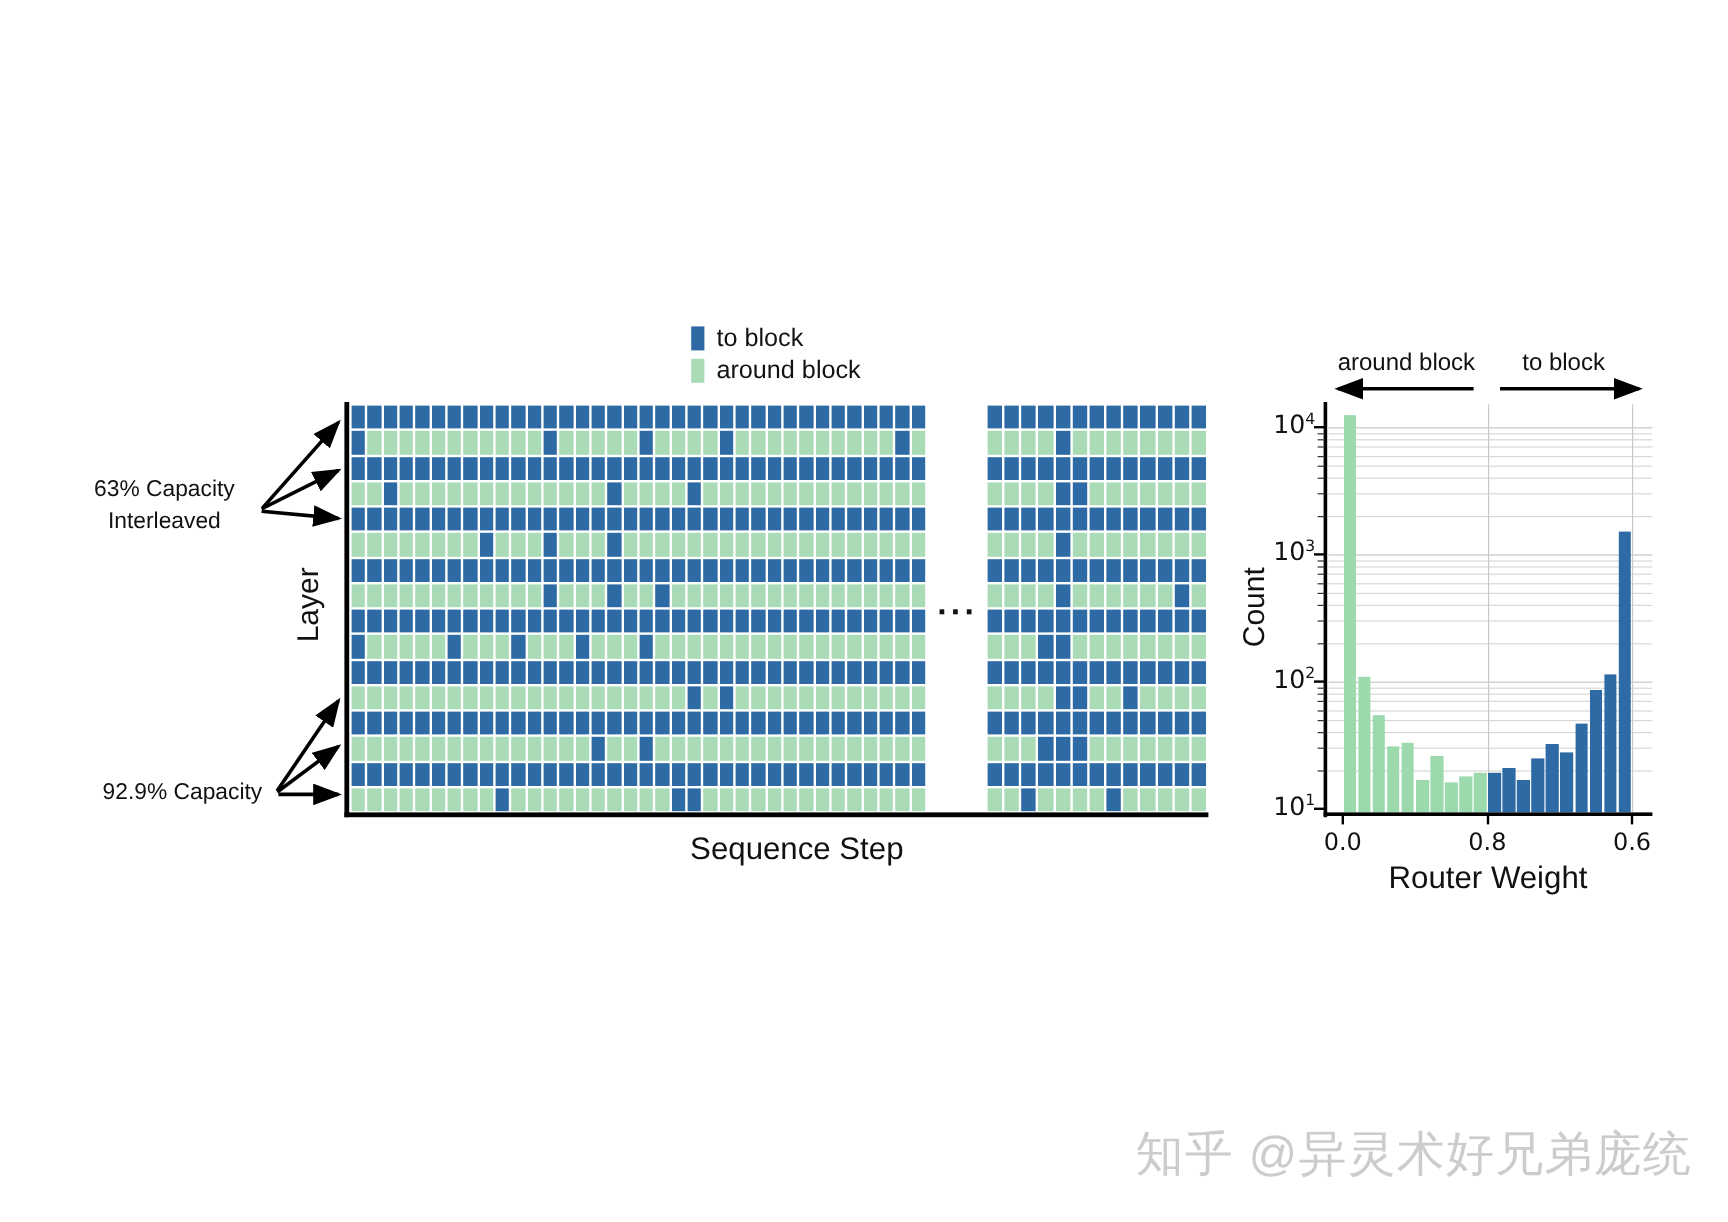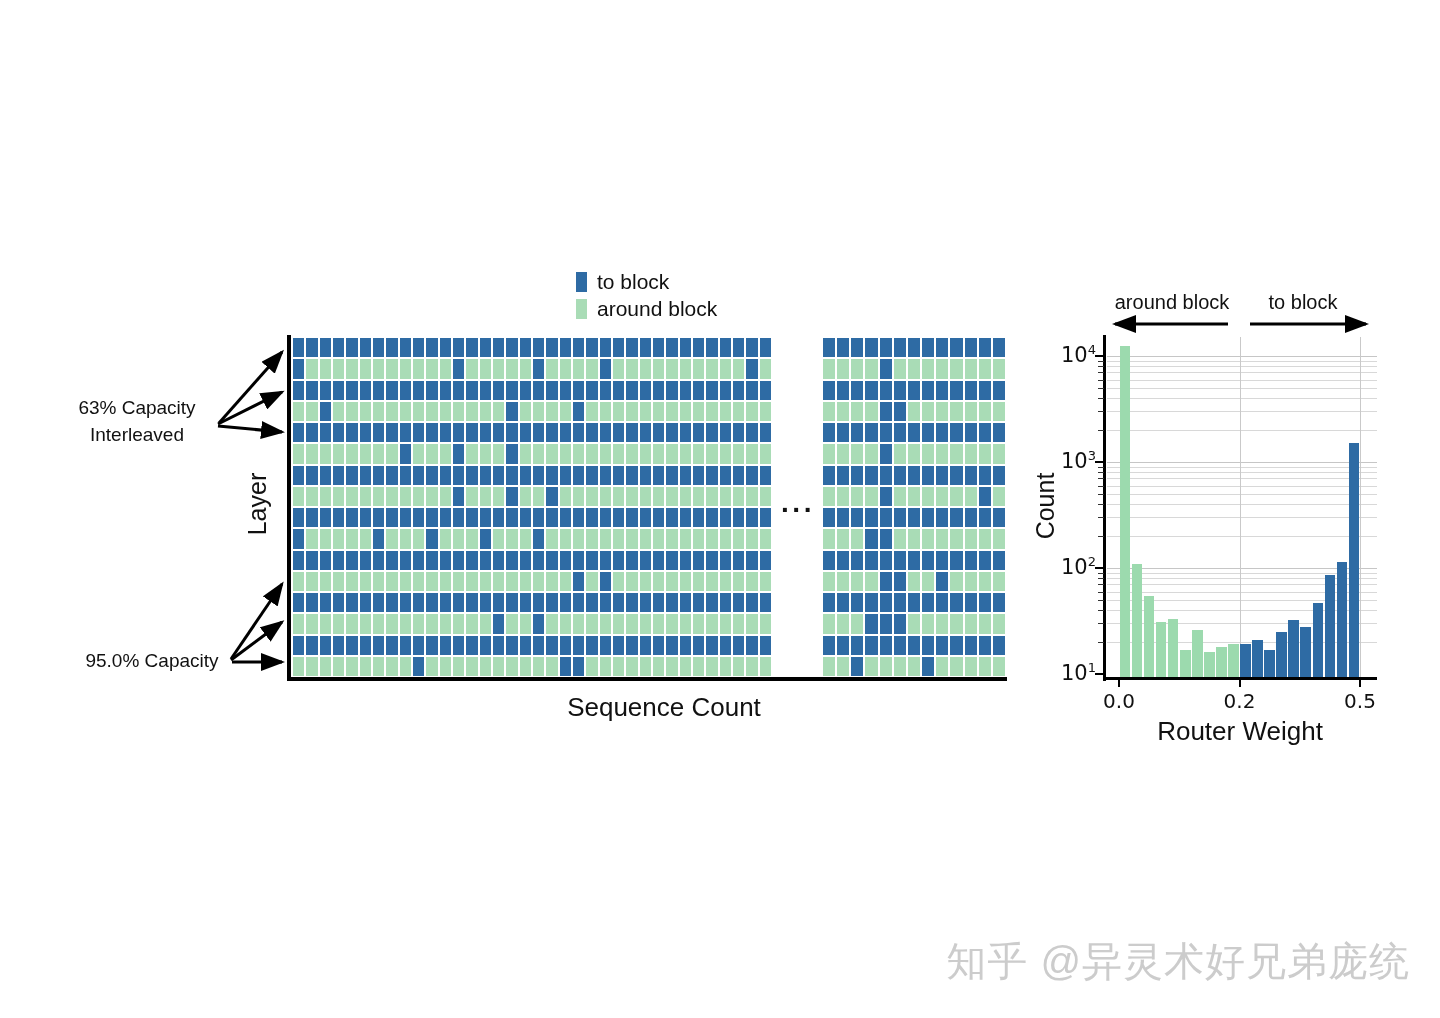--- a/index.html
+++ b/index.html
@@ -61,21 +61,21 @@
   <div class="legend-row">
     <span class="swatch" style="background: rgb(169, 220, 182);"></span>
     <span class="legend-label">around block</span>
   </div>
 </div>
 
 <div class="abs anno-top">
   <div>63% Capacity</div>
   <div>Interleaved</div>
 </div>
-<div class="abs anno-bottom">95.0% Capacity</div>
+<div class="abs anno-bottom">92.9% Capacity</div>
 
 <div class="abs layer-label">Layer</div>
 
 <div class="abs gaxis-y"></div>
 <div class="abs gaxis-x"></div>
 
 <div id="left-block" class="abs block">
     <div style="background: rgb(46, 107, 164);"></div>
     <div style="background: rgb(46, 107, 164);"></div>
     <div style="background: rgb(46, 107, 164);"></div>
@@ -858,21 +858,21 @@
     <div style="background: rgb(169, 220, 182);"></div>
     <div style="background: rgb(46, 107, 164);"></div>
     <div style="background: rgb(169, 220, 182);"></div>
     <div style="background: rgb(169, 220, 182);"></div>
     <div style="background: rgb(169, 220, 182);"></div>
     <div style="background: rgb(169, 220, 182);"></div>
     <div style="background: rgb(169, 220, 182);"></div>
   </div>
 
 <div class="abs ellipsis">···</div>
-<div class="abs seq-label">Sequence Count</div>
+<div class="abs seq-label">Sequence Step</div>
 
 <div class="abs hist-anno-left">around block</div>
 <div class="abs hist-anno-right">to block</div>
 
 <div id="hist-plot" class="abs">
     <div class="hgrid" style="top: 305.091px; background: rgb(216, 216, 216);"></div>
     <div class="hgrid" style="top: 286.425px; background: rgb(216, 216, 216);"></div>
     <div class="hgrid" style="top: 273.182px; background: rgb(216, 216, 216);"></div>
     <div class="hgrid" style="top: 262.909px; background: rgb(216, 216, 216);"></div>
     <div class="hgrid" style="top: 254.516px; background: rgb(216, 216, 216);"></div>
@@ -952,23 +952,23 @@
     <div class="tickmark abs" style="left: 1098px; top: 411.425px; width: 6px; height: 1px; background: rgb(51, 51, 51);"></div>
     <div class="tickmark abs" style="left: 1098px; top: 398.182px; width: 6px; height: 1px; background: rgb(51, 51, 51);"></div>
     <div class="tickmark abs" style="left: 1098px; top: 387.909px; width: 6px; height: 1px; background: rgb(51, 51, 51);"></div>
     <div class="tickmark abs" style="left: 1098px; top: 379.516px; width: 6px; height: 1px; background: rgb(51, 51, 51);"></div>
     <div class="tickmark abs" style="left: 1098px; top: 372.42px; width: 6px; height: 1px; background: rgb(51, 51, 51);"></div>
     <div class="tickmark abs" style="left: 1098px; top: 366.272px; width: 6px; height: 1px; background: rgb(51, 51, 51);"></div>
     <div class="tickmark abs" style="left: 1098px; top: 360.85px; width: 6px; height: 1px; background: rgb(51, 51, 51);"></div>
     <div class="tickmark abs" style="left: 1118px; top: 680px; width: 2px; height: 7px;"></div>
     <div class="xtick-label" style="left: 1087px; top: 689px;">0.0</div>
     <div class="tickmark abs" style="left: 1238.5px; top: 680px; width: 2px; height: 7px;"></div>
-    <div class="xtick-label" style="left: 1207.5px; top: 689px;">0.2</div>
+    <div class="xtick-label" style="left: 1207.5px; top: 689px;">0.8</div>
     <div class="tickmark abs" style="left: 1359px; top: 680px; width: 2px; height: 7px;"></div>
-    <div class="xtick-label" style="left: 1328px; top: 689px;">0.5</div>
+    <div class="xtick-label" style="left: 1328px; top: 689px;">0.6</div>
   </div>
 
 <div class="abs count-label">Count</div>
 <div class="abs router-label">Router Weight</div>
 
 <svg class="abs arrow-overlay" width="1440" height="1018">
   <defs>
     <marker id="ah" markerWidth="8" markerHeight="6" refX="7" refY="3" orient="auto" markerUnits="strokeWidth">
       <path d="M0,0 L8,3 L0,6 Z" fill="#000"></path>
     </marker>

